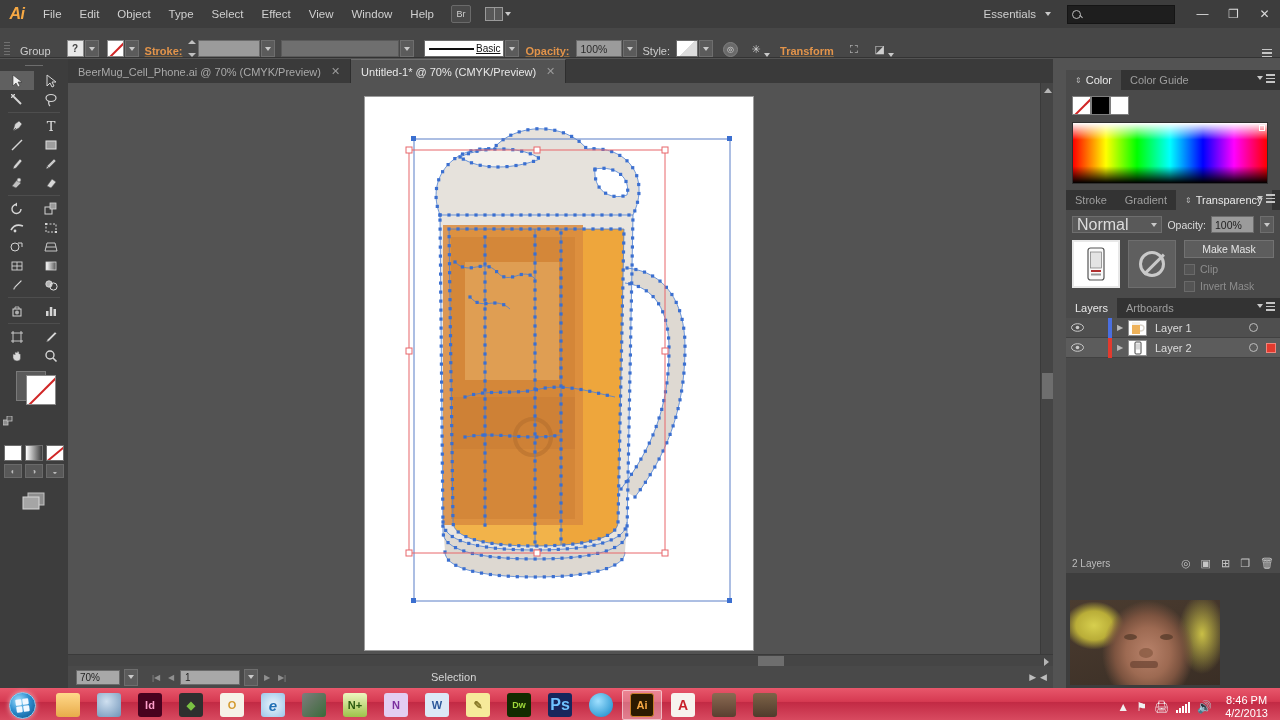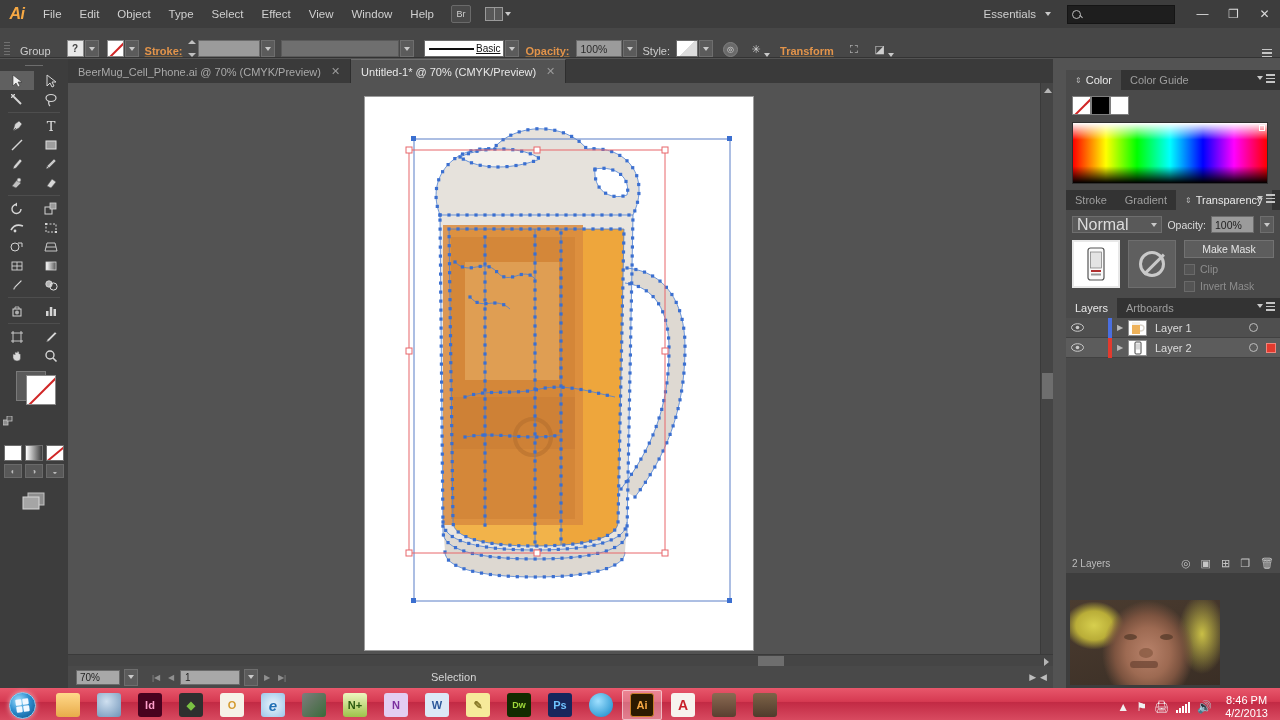--- a/index.html
+++ b/index.html
@@ -1520,21 +1520,21 @@
       <div class="tb-app">
         <span class="appico" style="background:#dce9f7;color:#2b579a">W</span>
       </div>
       <div class="tb-app">
         <span class="appico" style="background:#f6ea9a;color:#8a7b2a">✎</span>
       </div>
       <div class="tb-app">
         <span class="appico" style="background:#132b00;color:#9fd93a;font-size:9px">Dw</span>
       </div>
       <div class="tb-app">
-        <span class="appico" style="background:#17265c;color:#6fc3ff;font-size:11px">Ps</span>
+        <span class="appico" style="background:#17265c;color:#6fc3ff;font-size:16px">Ps</span>
       </div>
       <div class="tb-app">
         <span class="appico" style="background:radial-gradient(circle at 38% 34%,#9fe0ff,#1186c6);border-radius:50%"></span>
       </div>
       <div class="tb-app active">
         <span class="appico" style="background:#2b1a00;color:#f7a944;font-size:11px;border:1px solid #c8802a">Ai</span>
       </div>
       <div class="tb-app">
         <span class="appico" style="background:#f7f3ee;color:#c8202a;font-size:14px">A</span>
       </div>

